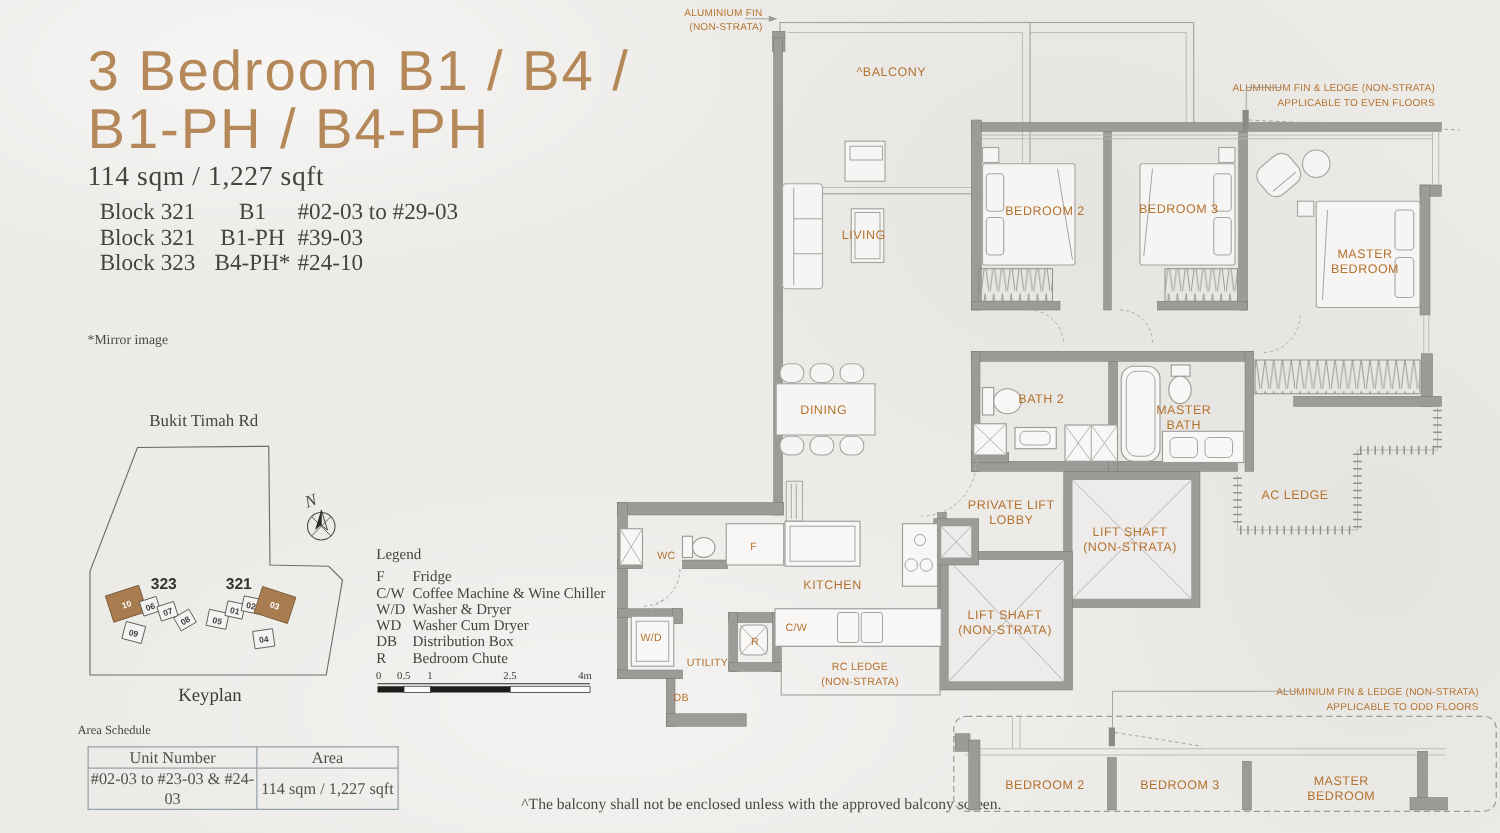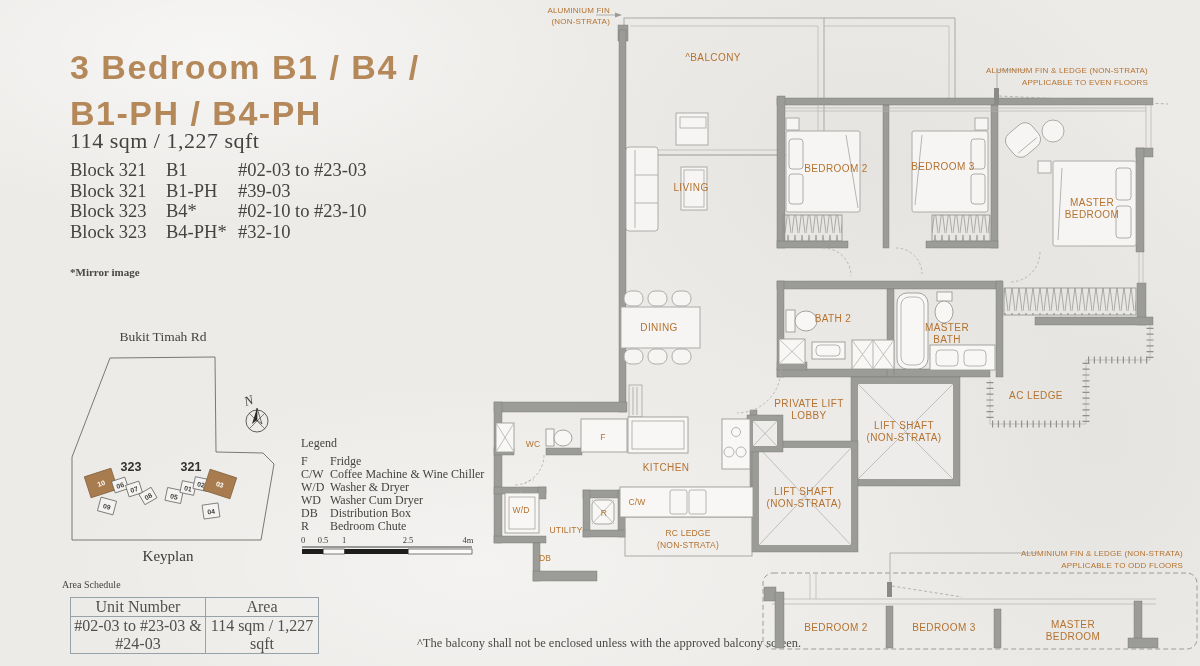--- a/index.html
+++ b/index.html
@@ -13,36 +13,36 @@
     position:absolute;left:0;top:0;width:1200px;height:666px;
     background:
       radial-gradient(ellipse 600px 260px at 18% 8%, rgba(255,255,255,.55), transparent 65%),
       radial-gradient(ellipse 520px 420px at 72% 25%, rgba(213,210,205,.30), transparent 60%),
       radial-gradient(ellipse 700px 320px at 40% 85%, rgba(255,255,255,.40), transparent 60%),
       radial-gradient(ellipse 420px 520px at 92% 65%, rgba(209,207,202,.28), transparent 60%),
       #ecebe8;
   }
   .abs{position:absolute;}
   .title{
-    left:70px;top:44px;
-    font-family:"Liberation Sans",sans-serif;font-weight:700;
-    font-size:34px;line-height:46px;color:#b5885a;letter-spacing:1.5px;
+    left:70px;top:34px;
+    font-family:"Liberation Sans",sans-serif;font-weight:400;
+    font-size:45px;line-height:46px;color:#b5885a;letter-spacing:1.5px;
   }
   .area-summary{left:70px;top:128px;font-size:22px;color:#454340;letter-spacing:.5px;}
   .unit-list{left:70px;top:160px;font-size:18.5px;color:#454340;line-height:20.5px;}
-  .unit-row span{display:inline-block;}
+  .unit-row span{display:inline-block;text-align:center;}
   .u-block{width:96px;}
   .u-type{width:72px;}
-  .mirror{left:70px;top:266px;font-size:11px;color:#4a4846;font-weight:bold;}
+  .mirror{left:70px;top:266px;font-size:11px;color:#4a4846;}
   .legend{left:301px;top:436px;color:#45433f;}
   .legend-title{font-size:12px;margin-bottom:4px;}
   .legend-item{font-size:12px;line-height:12.9px;}
   .lk{display:inline-block;width:29px;}
   .sched-title{left:62px;top:579px;font-size:10px;color:#45433f;}
-  table.sched{left:70px;top:597px;border-collapse:collapse;font-size:16px;color:#53504c;}
+  table.sched{left:70px;top:597px;border-collapse:collapse;font-size:13px;color:#53504c;}
   table.sched td,table.sched th{border:1px solid #97a2a9;text-align:center;font-weight:normal;padding:0;}
   table.sched th{height:13px;}
   table.sched td{height:14px;}
   .col-unit{width:134px;}
   .col-area{width:112px;margin-top:32px;}
   .footnote{left:417px;top:636px;font-size:12.5px;color:#4b4946;}
   svg text{user-select:none;}
   .wall{fill:#9b9b98;stroke:#73736f;stroke-width:.4;}
   .thin{stroke:#a3a29f;stroke-width:.9;fill:none;}
   .thin2{stroke:#b7b6b3;stroke-width:.7;fill:none;}
@@ -74,30 +74,27 @@
 
   <div class="abs title">
     <div>3 Bedroom B1 / B4 /</div>
     <div>B1-PH / B4-PH</div>
   </div>
 
   <div class="abs area-summary">114 sqm / 1,227 sqft</div>
 
   <div class="abs unit-list">
     <div class="unit-row">
-      <span class="u-block">Block 321</span><span class="u-type">B1</span><span class="u-range">#02-03 to #23-03</span>
+      <span class="u-block">Block 321</span><span class="u-type">B1</span><span class="u-range">#02-03 to #29-03</span>
     </div>
     <div class="unit-row">
       <span class="u-block">Block 321</span><span class="u-type">B1-PH</span><span class="u-range">#39-03</span>
     </div>
     <div class="unit-row">
-      <span class="u-block">Block 323</span><span class="u-type">B4*</span><span class="u-range">#02-10 to #23-10</span>
-    </div>
-    <div class="unit-row">
-      <span class="u-block">Block 323</span><span class="u-type">B4-PH*</span><span class="u-range">#32-10</span>
+      <span class="u-block">Block 323</span><span class="u-type">B4-PH*</span><span class="u-range">#24-10</span>
     </div>
   </div>
 
   <div class="abs mirror">*Mirror image</div>
 
   <div class="abs legend">
     <div class="legend-title">Legend</div>
     <div class="legend-item"><span class="lk">F</span><span>Fridge</span></div>
     <div class="legend-item"><span class="lk">C/W</span><span>Coffee Machine &amp; Wine Chiller</span></div>
     <div class="legend-item"><span class="lk">W/D</span><span>Washer &amp; Dryer</span></div>

